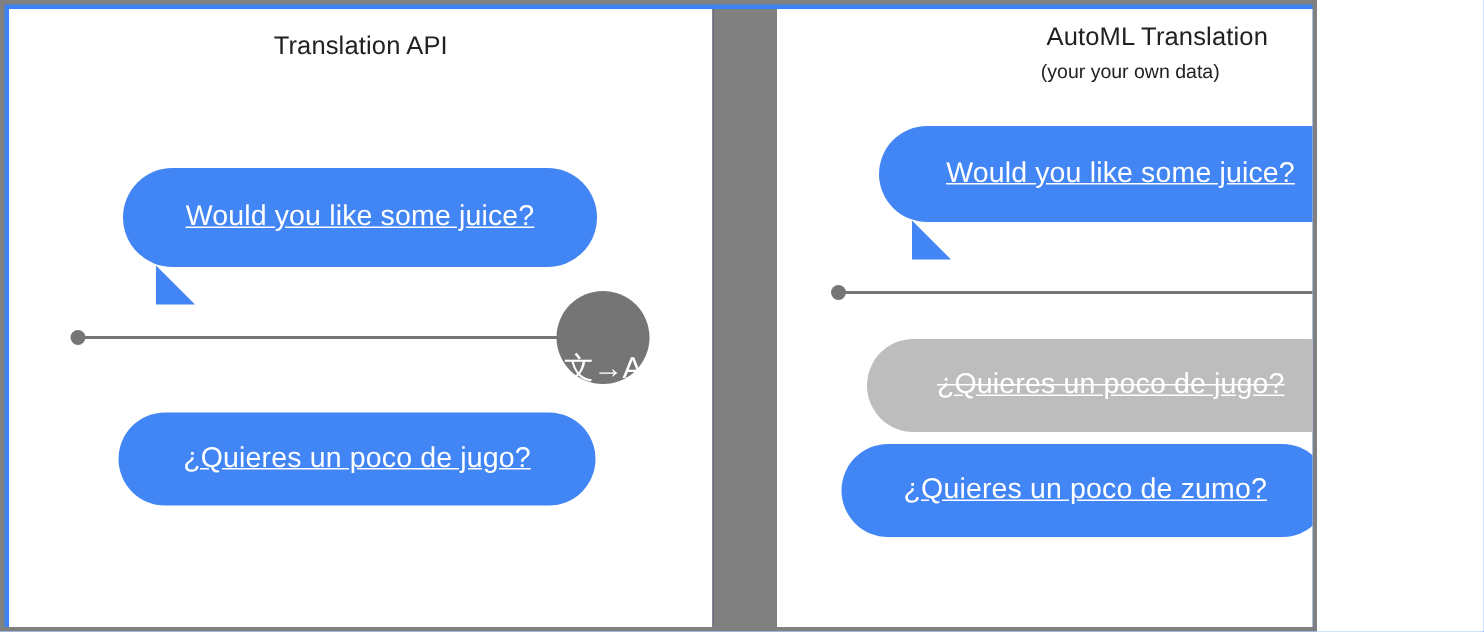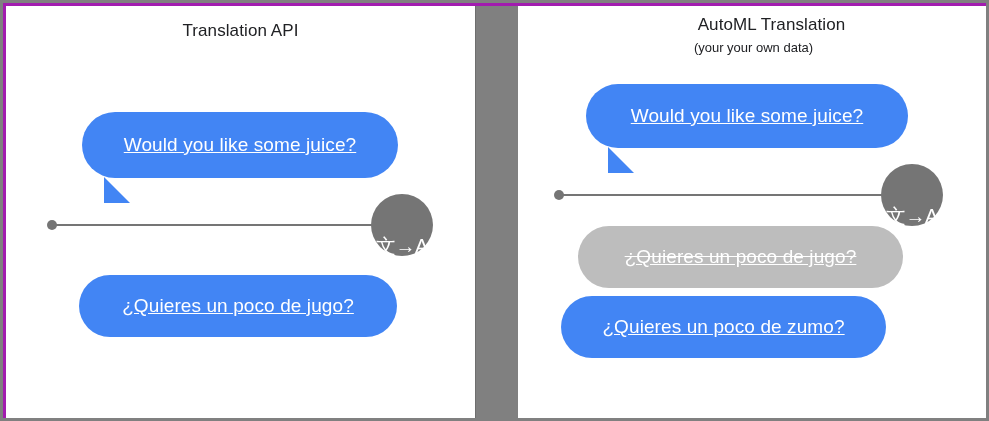--- a/index.html
+++ b/index.html
@@ -6,23 +6,23 @@
     margin: 0;
     padding: 0;
     background: #ffffff;
   }
   body {
     font-family: "Liberation Sans", sans-serif;
   }
 
   .screen {
     position: relative;
-    width: 989px;
+    width: 878px;
     height: 421px;
-    background: #a21caf;
+    background: #3b82f6;
     box-sizing: border-box;
     border: 3px solid #808080;
     overflow: hidden;
   }
 
   
   .divider {
     position: absolute;
     left: 472px;
     top: 3px;

